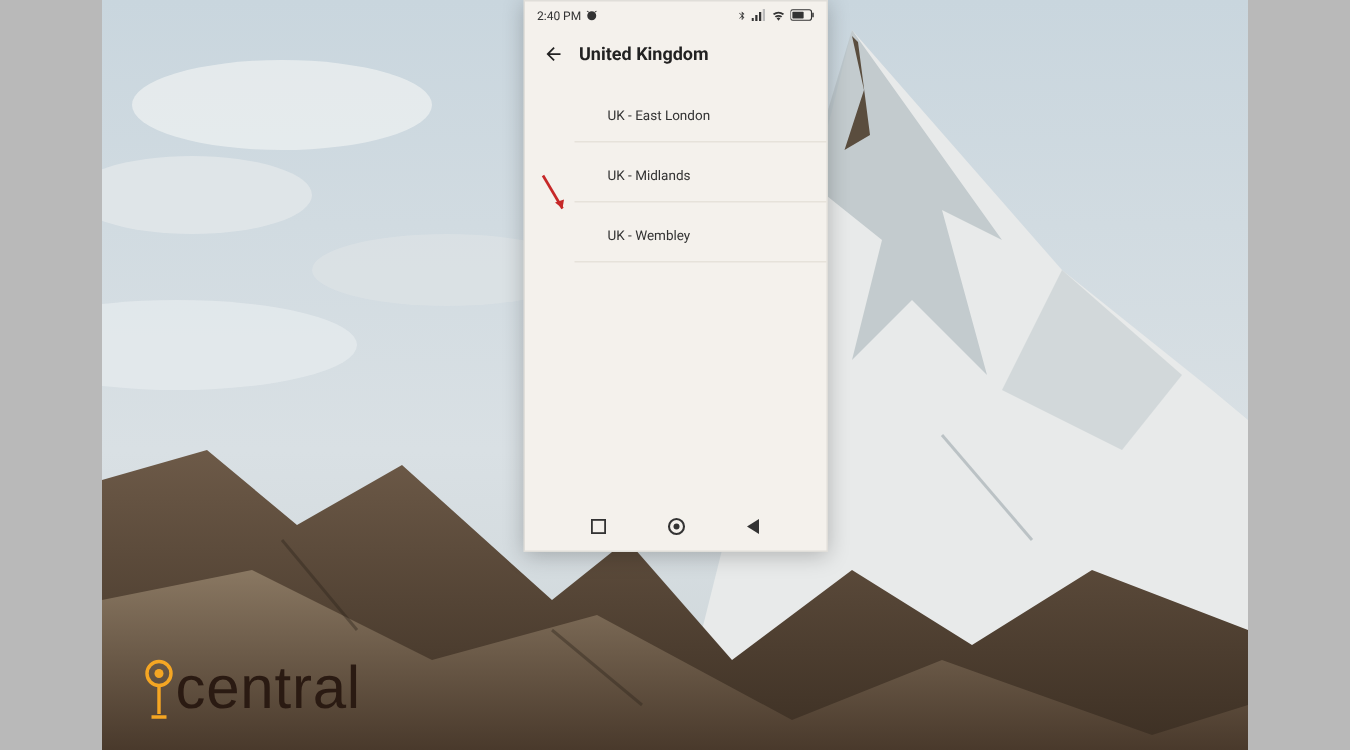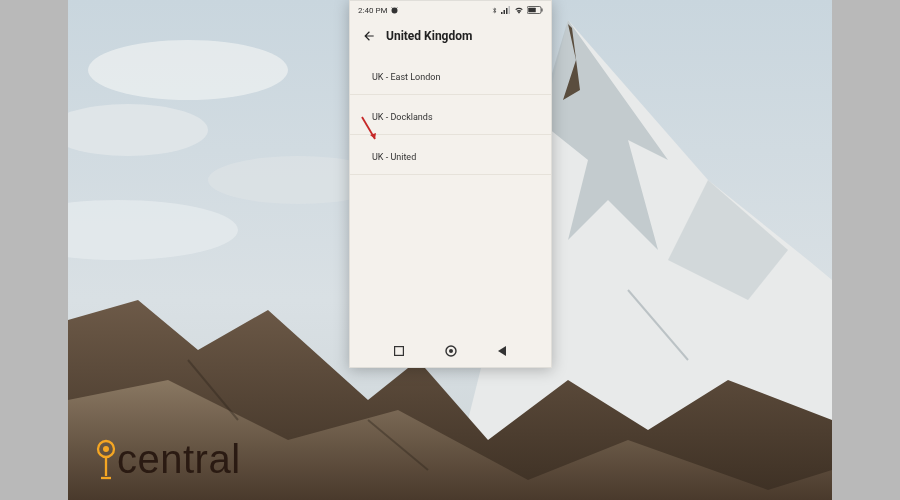--- a/index.html
+++ b/index.html
@@ -20,21 +20,21 @@
 
     .statusbar { height: 18px; display: flex; align-items: center; justify-content: space-between; padding: 0 8px; font-size: 8px; color: #333; }
     .statusbar .left { display: flex; align-items: center; gap: 3px; }
     .statusbar .right { display: flex; align-items: center; gap: 3px; }
     .statusbar svg { display: block; }
 
     .appbar { display: flex; align-items: flex-start; gap: 10px; padding: 10px 24px 12px 12px; }
     .appbar .back { width: 14px; height: 14px; display:flex; align-items:center; justify-content:center; }
     .appbar .title { font-size: 12px; font-weight: 700; color: #222; }
 
-    .list { flex: 1; }
+    .list { flex: 1; padding-left: 33px; }
     .row { border-bottom: 1px solid #e6e2da; padding: 10px 12px 10px 22px; }
     .row-label { font-size: 9px; color: #333; }
 
     .nav { height: 32px; display: flex; align-items: center; justify-content: center; gap: 36px; }
     .nav .shape { display:flex; align-items:center; justify-content:center; width:16px; height:16px; }
 
     .annot-arrow { position: absolute; left: 360px; top: 115px; width: 20px; height: 30px; pointer-events: none; }
   </style>
 </head>
 <body>
@@ -141,24 +141,24 @@
           </svg>
       </span>
       <span class="title">United Kingdom</span>
     </div>
 
     <div class="list">
       <div class="row">
         <span class="row-label">UK - East London</span>
       </div>
       <div class="row">
-        <span class="row-label">UK - Docklands</span>
+        <span class="row-label">UK - Midlands</span>
       </div>
       <div class="row">
-        <span class="row-label">UK - United</span>
+        <span class="row-label">UK - Wembley</span>
       </div>
     </div>
 
     <div class="nav">
       <span class="shape">
         <svg width="10" height="10" viewBox="0 0 10 10">
             <rect x="0.5" y="0.5" width="9" height="9" fill="none" stroke="#333" stroke-width="1.4"></rect>
           </svg>
       </span>
       <span class="shape">

